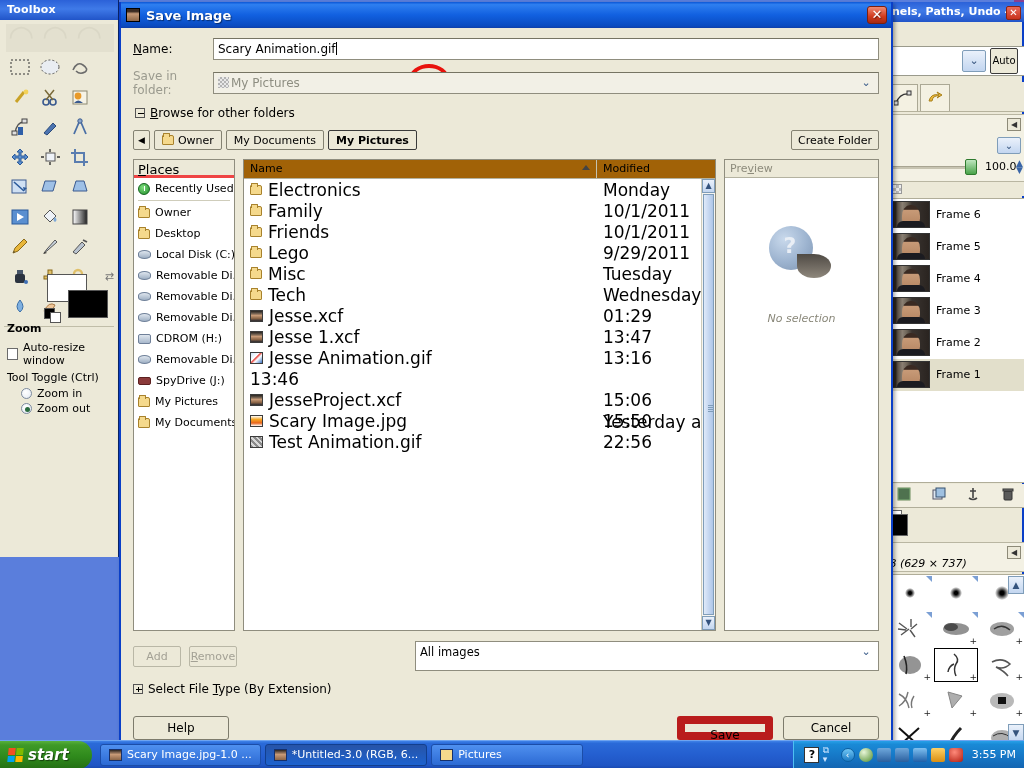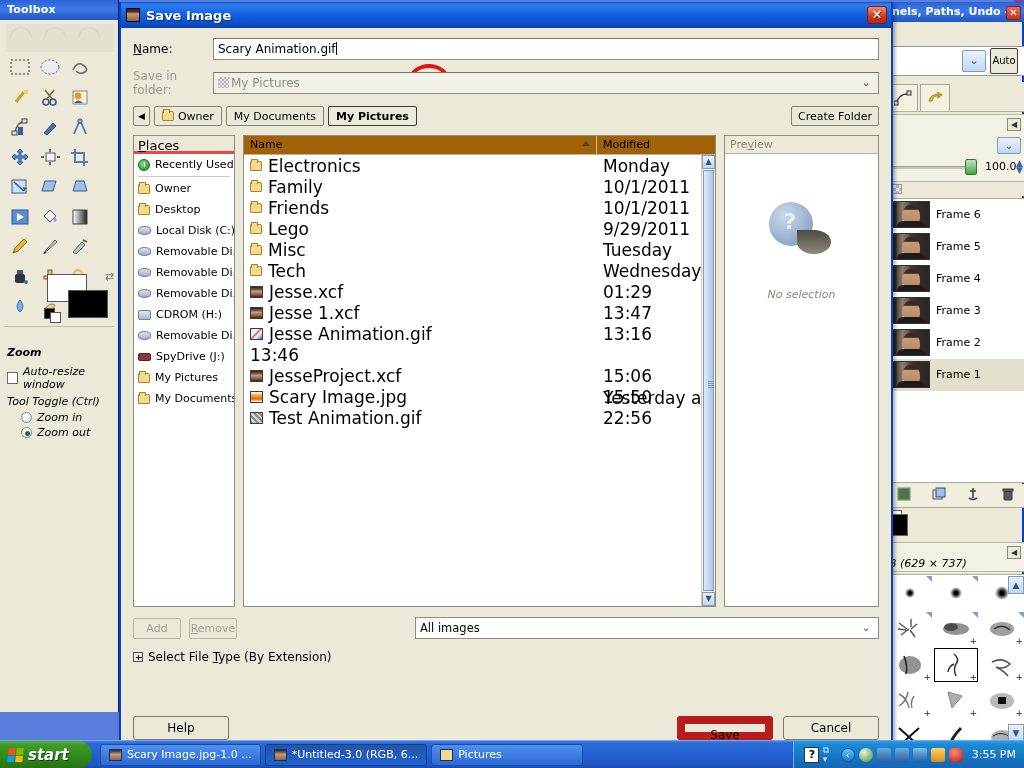--- a/index.html
+++ b/index.html
@@ -8,21 +8,21 @@
     width: 1024px; height: 768px;
     overflow: hidden;
     font-family: "DejaVu Sans", "Liberation Sans", sans-serif;
     font-size: 11px;
     background: #5a7edc;
   }
   #root { position: relative; width: 1024px; height: 768px; }
 
   
   #toolbox {
-    position: absolute; left: 0; top: 0; width: 119px; height: 712px;
+    position: absolute; left: 0; top: 0; width: 119px; height: 557px;
     background: #ece9d8; border-right: 1px solid #0a246a;
   }
   .tb-title {
     height: 20px; background: linear-gradient(to bottom,#2b61d8 0%,#3f7ae8 45%,#2154c8 100%);
     color: #fff; font-weight: bold; font-size: 11px; padding: 3px 0 0 7px;
     letter-spacing: .2px;
   }
   .tb-wall {
     position: absolute; left: 6px; top: 24px; width: 108px; height: 28px;
     background: #e3e0cf; overflow: hidden;
@@ -37,21 +37,21 @@
   .tool svg { display:block; }
   .fgbg {
     position: absolute; left: 44px; top: 272px; width: 66px; height: 48px;
   }
   .fgbg .white { position:absolute; left:3px; top:2px; width:40px; height:28px; background:#fff; border:1px solid #555; }
   .fgbg .black { position:absolute; left:24px; top:18px; width:40px; height:28px; background:#000; border:1px solid #555; }
   .fgbg .mini1 { position:absolute; left:0px; top:36px; width:11px; height:11px; background:#000; border:1px solid #555; }
   .fgbg .mini2 { position:absolute; left:6px; top:40px; width:11px; height:11px; background:#fff; border:1px solid #555; }
   .fgbg .swap { position:absolute; right:-4px; top:-2px; font-size:11px; color:#777; }
   .tb-sep { position:absolute; left:4px; top:326px; width:110px; height:1px; background:#c0bda8; }
-  .tb-opt { position:absolute; left:7px; top:346px; width:112px;font-style:italic; }
+  .tb-opt { position:absolute; left:7px; top:322px; width:112px; }
   .tb-opt h4 { margin:0 0 6px 0; font-size:11px; font-weight:bold; color:#000; }
   .opt-row { display:flex; align-items:center; gap:5px; margin-bottom:4px; }
   .chk { width:12px; height:12px; background:#fff; border:1px solid #6b6b6b; display:inline-block; }
   .opt-label { font-size:11px; color:#000; }
   .opt-sub { font-size:11px; color:#000; margin:4px 0 3px 0; }
   .radio-row { display:flex; align-items:center; gap:5px; margin:2px 0 2px 14px; }
   .radio { width:11px; height:11px; border-radius:50%; border:1px solid #7c8a9e;
            background:radial-gradient(circle at 40% 35%, #fff 0%, #eef2f7 60%, #d6dde8 100%); display:inline-block; position:relative; }
   .radio.on::after { content:""; position:absolute; left:2.5px; top:2.5px; width:5px; height:5px; border-radius:50%; background:#2a6b3f; }
 
@@ -220,21 +220,21 @@
   .pv-q { position:absolute; left:0; top:0; width:44px; height:44px; border-radius:50%;
     background:radial-gradient(circle at 35% 30%, #c9d9ec 0%, #9cb3cf 55%, #7d93b0 100%); }
   .pv-q span { position:absolute; left:15px; top:7px; font-size:22px; color:#e9eef5; font-weight:bold; }
   .pv-b { position:absolute; left:28px; top:28px; width:34px; height:24px; border-radius:0 60% 60% 60%;
     background:linear-gradient(to bottom,#4f4a44,#8e877c); }
   .pv-txt { margin-top:28px; font-size:11px; font-style:italic; color:#8a887a; }
 
   .botrow { display:flex; align-items:center; gap:8px; margin-top:10px; }
   .sbtn { width:48px; height:21px; border:1px solid #b9b7a6; background:#ece9d8; font-size:11px;
     color:#a3a195; text-align:center; line-height:19px; border-radius:2px; }
-  .typecombo { flex:1; height:22px; background:#fff; border:1px solid #8f8d7e; font-size:11.5px; padding:0 4px;
+  .typecombo { flex:1; height:30px; background:#fff; border:1px solid #8f8d7e; font-size:11.5px; padding:0 4px;
     line-height:20px; position:relative; margin-left:170px; }
 
   .selexp { display:flex; align-items:center; gap:5px; margin-top:11px; font-size:12px; }
 
   .dlg-foot { position:absolute; left:12px; right:12px; bottom:6px; display:flex; align-items:center; }
   .fbtn { width:96px; height:24px; border:1px solid #7d7b6c; background:#ece9d8; border-radius:3px;
     font-size:12px; text-align:center; line-height:22px; }
   .fbtn.def { border:8px solid #b91c1c; }
   .foot-right { margin-left:auto; display:flex; gap:10px; }
 
@@ -733,20 +733,24 @@
       <div class="redcircle"></div>
 
       <div class="form-row">
         <div class="form-lab dim">Save in folder:</div>
         <div class="field dim">
           <span class="fld-icon"></span><span>My Pictures</span>
           <span class="combo-btn">⌄</span>
         </div>
       </div>
 
+      <div class="expander">
+        <span class="exp-box"></span>
+        <span><span class="ul">B</span><span>rowse for other folders</span></span>
+      </div>
 
       <div class="pathbar">
         <div class="pbtn nav">◀</div>
         <div class="pbtn">
             <span class="folder-ico"></span>
             <span>Owner</span>
           </div>
         <div class="pbtn">
             <span>My Documents</span>
           </div>

